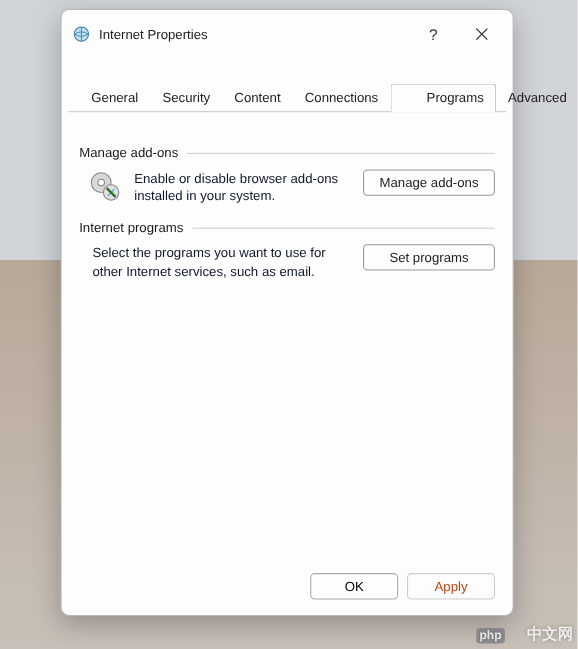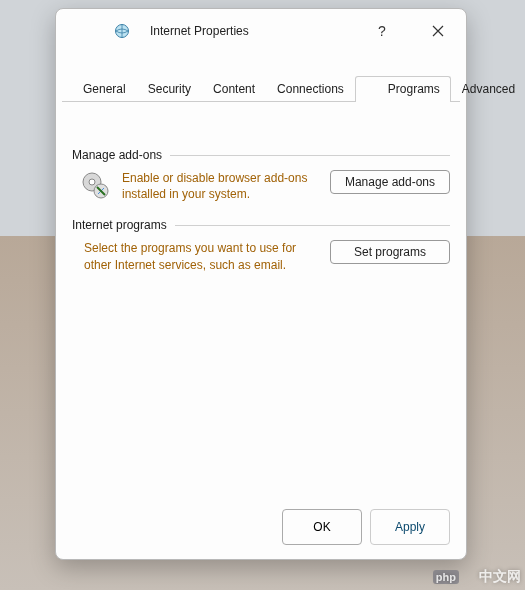--- a/index.html
+++ b/index.html
@@ -17,22 +17,21 @@
       width: 412px; height: 552px;
       background: #fdfdfd;
       border: 1px solid #b8b8b8;
       border-radius: 8px;
       box-shadow: 0 8px 24px rgba(0,0,0,0.25);
       display: flex; flex-direction: column;
     }
     .titlebar {
       display: flex; align-items: center;
       padding: 8px 10px 4px 10px;
-      gap: 20px;
-      margin-left: 48px;
+      gap: 8px;
     }
     .titlebar .icon { width: 16px; height: 16px; flex-shrink: 0; }
     .titlebar .title { flex: 1; font-size: 12px; color: #222; }
     .titlebar .help, .titlebar .close {
       width: 36px; height: 28px;
       display: flex; align-items: center; justify-content: center;
       font-size: 14px; color: #333;
       border-radius: 4px;
     }
     .tabs {
@@ -56,53 +55,53 @@
       border-color: #ccc;
       background: #fdfdfd;
       border-radius: 3px 3px 0 0;
       padding-left: 32px;
     }
     .content {
       flex: 1;
       padding: 14px 16px 10px 16px;
       overflow: auto;
     }
-    .group { margin-bottom: 14px; margin-top: 16px; }
+    .group { margin-bottom: 14px; }
     .group-header {
       display: flex; align-items: center; gap: 8px;
       margin-bottom: 8px;
     }
     .group-header .label { color: #1a1a1a; font-size: 12px; white-space: nowrap; }
     .group-header .line { flex: 1; height: 1px; background: #d0d0d0; }
     .group-body { display: flex; align-items: flex-start; gap: 10px; padding-left: 8px; }
     .gear-icon { width: 32px; height: 32px; flex-shrink: 0; }
-    .desc { flex: 1; color: #a16207; font-size: 12px; line-height: 1.35; }
+    .desc { flex: 1; color: #0f172a; font-size: 12px; line-height: 1.35; }
     .action-btn {
       width: 120px; height: 24px;
       border: 1px solid #999;
       background: #fdfdfd;
       border-radius: 4px;
       font-size: 12px;
       color: #222;
       cursor: pointer;
       flex-shrink: 0;
     }
     .footer {
       display: flex; justify-content: flex-end; gap: 8px;
       padding: 12px 16px 14px 16px;
     }
     .footer button {
-      width: 80px; height: 36px;
+      width: 80px; height: 24px;
       border: 1px solid #aaa;
       background: #fdfdfd;
       border-radius: 4px;
       font-size: 12px;
       cursor: pointer;
     }
-    .footer button:disabled { color: #0c4a6e; border-color: #ccc; cursor: default; }
+    .footer button:disabled { color: #c2410c; border-color: #ccc; cursor: default; }
     .watermark {
       position: absolute; right: 4px; bottom: 4px;
       font-size: 14px; color: rgba(255,255,255,0.8);
       font-weight: bold;
       text-shadow: 0 0 4px rgba(0,0,0,0.3);
     }
     .watermark .php { background: rgba(120,120,130,0.7); padding: 1px 3px; border-radius: 3px; font-size: 11px; margin-right: 20px;}
   </style>
 </head>
 <body>

